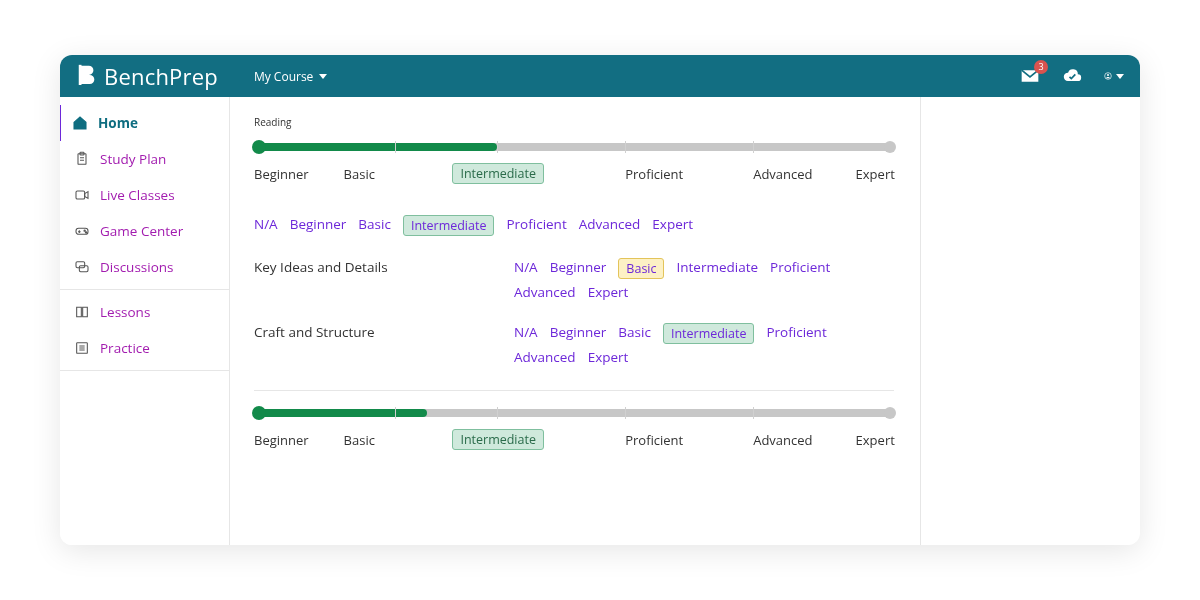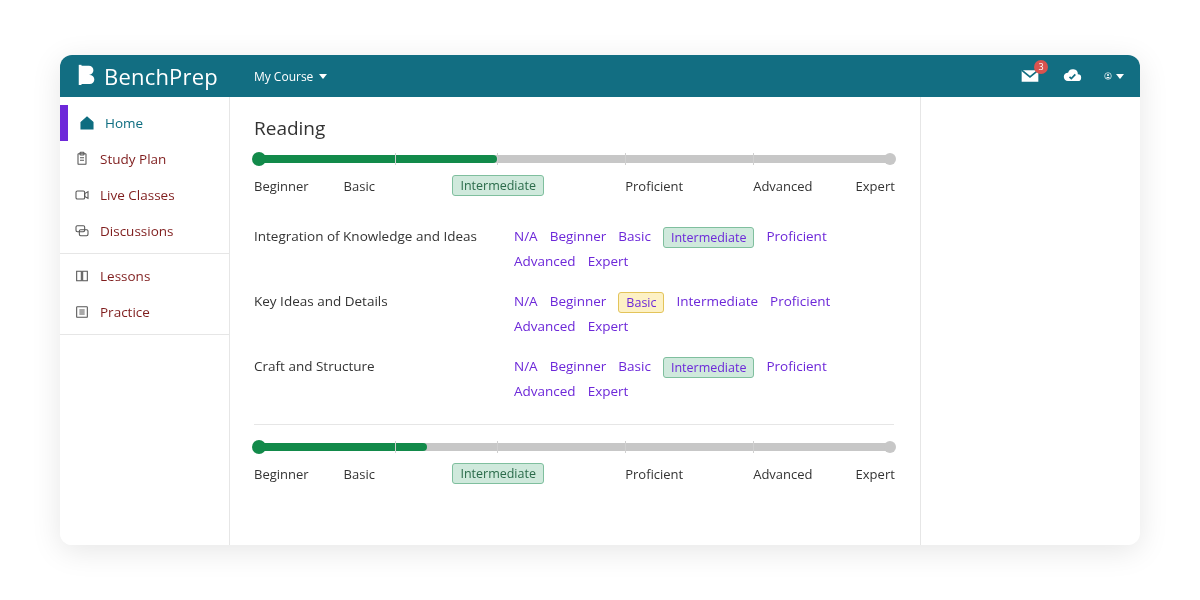--- a/index.html
+++ b/index.html
@@ -83,43 +83,43 @@
     padding-top: 4px;
     font-size: 13.5px;
     color:#444;
     background:#fff;
   }
   .sidebar .group { border-bottom:1px solid #e6e6e6; padding:4px 0; }
   .sidebar .item {
     display:flex; align-items:center; gap:10px;
     padding: 9px 14px;
     cursor:pointer;
-    color:#7f1d1d;
+    color:#a21caf;
   }
   .sidebar .item.active {
     color:#0e6d80;
-    font-weight:400;
-    border-left:8px solid #6d28d9;
+    font-weight:700;
+    border-left:1px solid #6d28d9;
     padding-left:11px;
   }
   .sidebar .item .sico { width:16px; height:16px; display:flex; align-items:center; justify-content:center; }
   .sidebar .item .sico svg { width:16px; height:16px; fill:none; stroke:#555; stroke-width:1.6; }
   .sidebar .item.active .sico svg { stroke:#0e6d80; fill:#0e6d80; }
 
   .main {
     flex:1;
     padding: 18px 0 0 24px;
     overflow:hidden;
     position:relative;
   }
   .main-inner {
     width: 640px;
   }
   .sec-title {
-    font-size: 19px;
+    font-size: 10px;
     color:#333;
     font-weight:500;
     margin-bottom: 14px;
   }
   .track {
     position:relative;
     height:8px;
     background:#c7c7c7;
     border-radius:4px;
     margin-bottom: 14px;
@@ -238,20 +238,31 @@
               <svg viewBox="0 0 24 24">
                 <rect x="3" y="6" width="13" height="12" rx="2"></rect>
                 <path d="M16 10l5-3v10l-5-3z"></path>
               </svg>
             </span>
             <span>Live Classes</span>
           </div>
           <div class="item">
             <span class="sico">
               <svg viewBox="0 0 24 24">
+                <rect x="3" y="8" width="18" height="9" rx="4"></rect>
+                <path d="M8 11v4M6 13h4"></path>
+                <circle cx="16" cy="11.5" r="1"></circle>
+                <circle cx="18" cy="14" r="1"></circle>
+              </svg>
+            </span>
+            <span>Game Center</span>
+          </div>
+          <div class="item">
+            <span class="sico">
+              <svg viewBox="0 0 24 24">
                 <rect x="3" y="4" width="13" height="9" rx="2"></rect>
                 <rect x="8" y="10" width="13" height="9" rx="2"></rect>
               </svg>
             </span>
             <span>Discussions</span>
           </div>
         </div>
         <div class="group">
           <div class="item">
             <span class="sico">
@@ -287,21 +298,20 @@
           </div>
           <div class="levels-row">
             <span class="lv" style="left: 0%;">Beginner</span>
             <span class="lv" style="left: 14%;">Basic</span>
             <span class="lv pill" style="left: 31%; transform: translateY(-2px);">Intermediate</span>
             <span class="lv" style="left: 58%;">Proficient</span>
             <span class="lv" style="left: 78%;">Advanced</span>
             <span class="lv" style="left: 94%;">Expert</span>
           </div>
           <div class="sub-row">
-            <div class="sub-name">Integration of Knowledge and Ideas</div>
             <div class="sub-levels">
               <span class="lv">N/A</span>
               <span class="lv">Beginner</span>
               <span class="lv">Basic</span>
               <span class="lv pill">Intermediate</span>
               <span class="lv">Proficient</span>
               <span class="lv">Advanced</span>
               <span class="lv">Expert</span>
             </div>
           </div>

